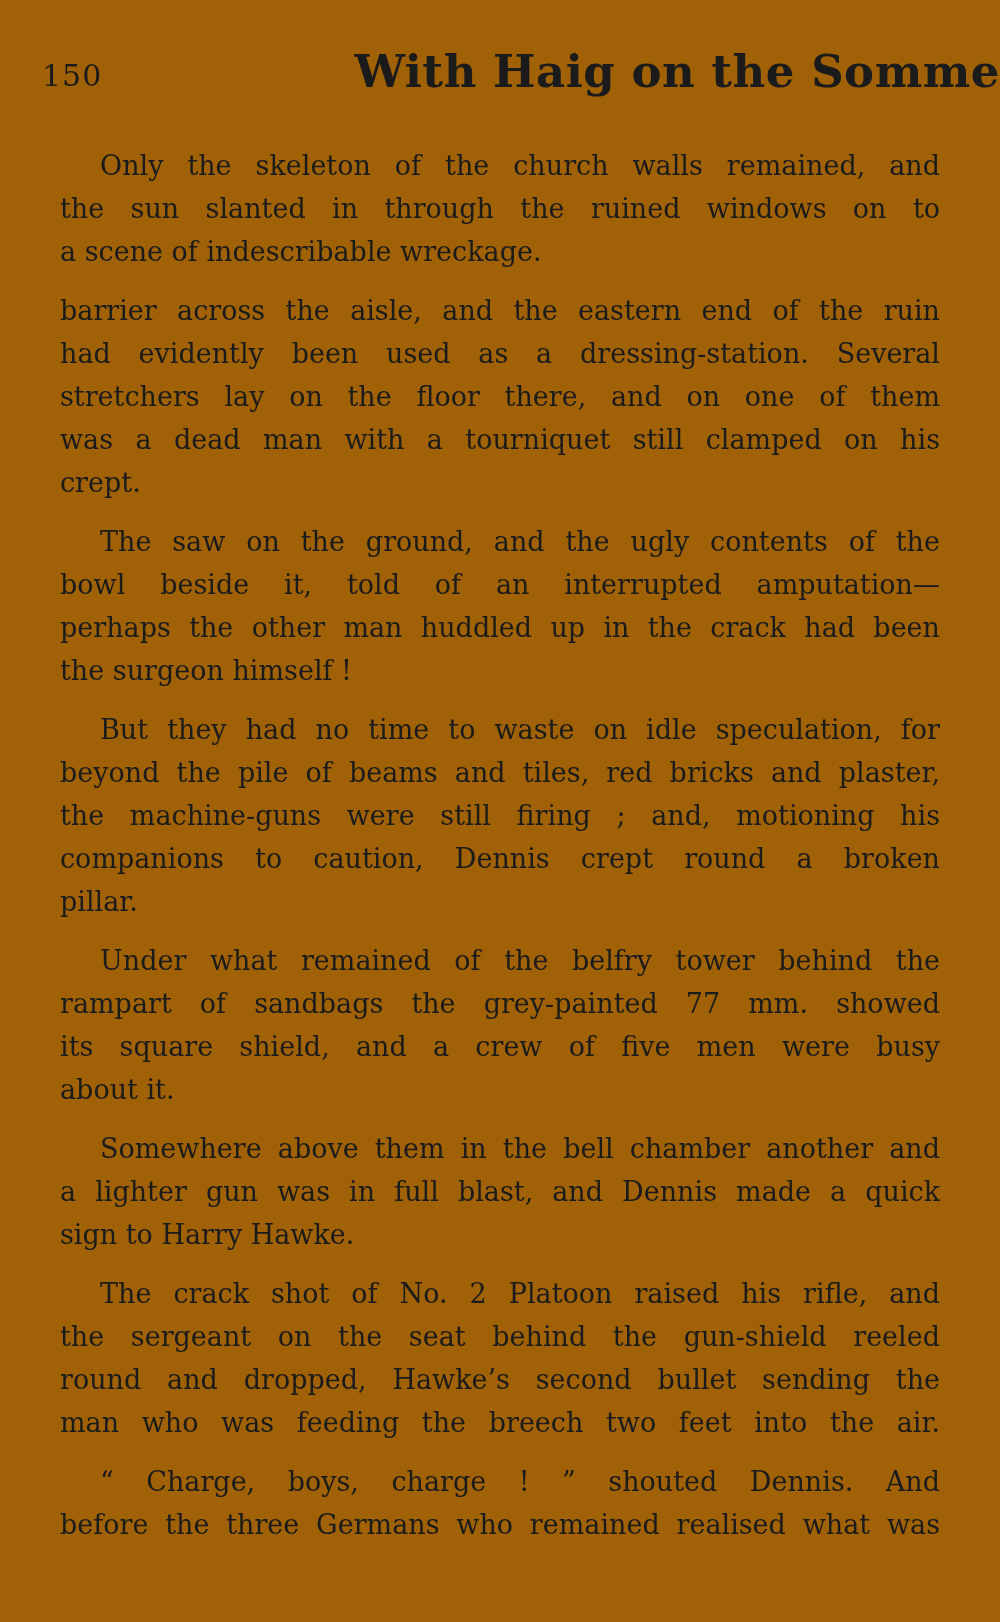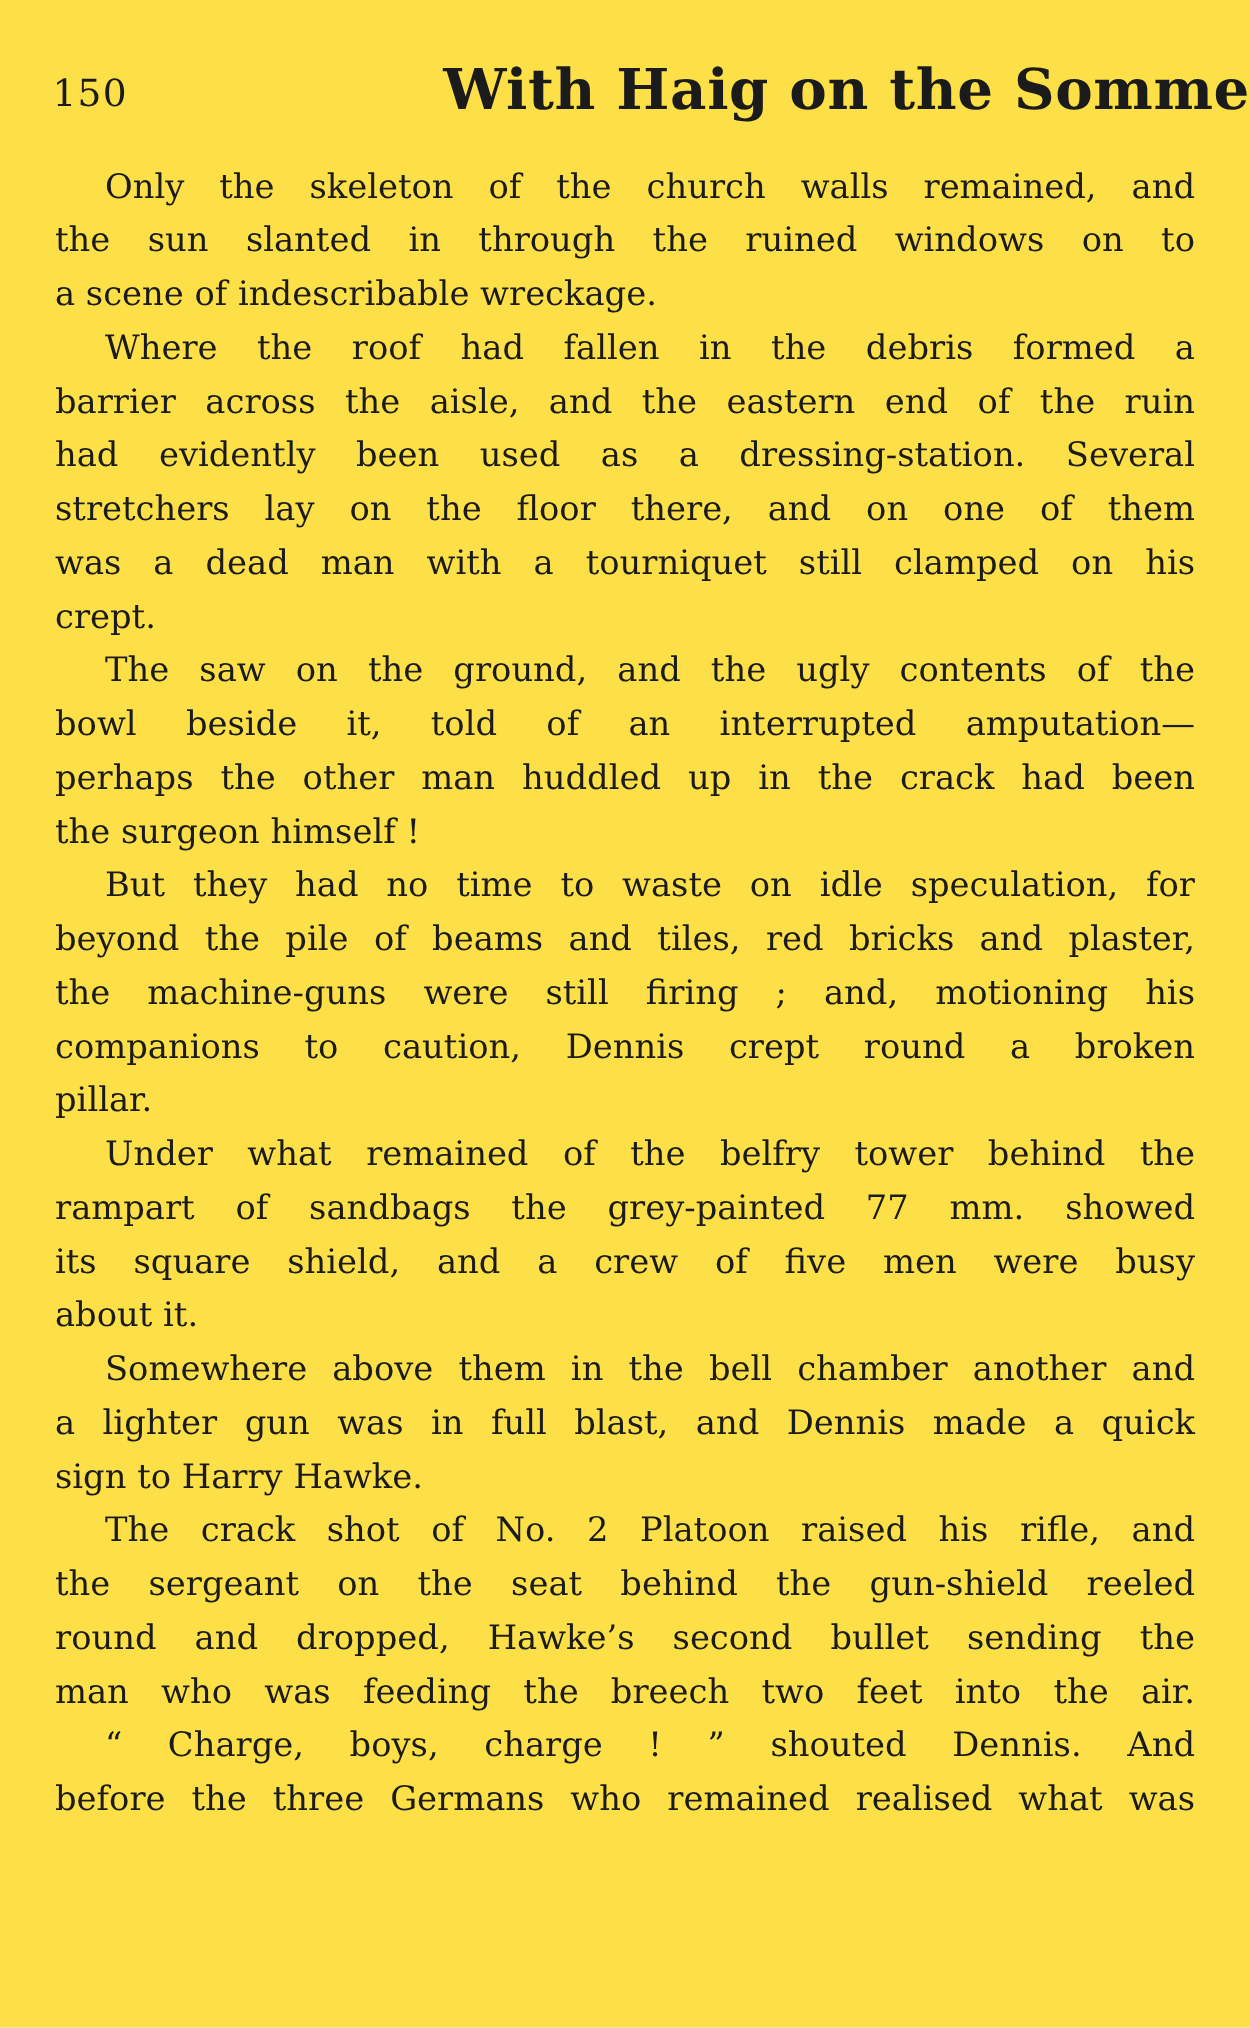--- a/index.html
+++ b/index.html
@@ -5,21 +5,21 @@
   html, body {
     margin: 0;
     padding: 0;
     background: #e9e9e6;
   }
   .page {
     position: relative;
     width: 1000px;
     height: 1622px;
     margin: 0 auto;
-    background: #fde047;
+    background: #a16207;
     color: #1b1b1b;
     overflow: hidden;
     box-sizing: border-box;
   }
   .page-header {
     position: relative;
     padding-top: 44px;
     height: 62px;
   }
   .page-number {
@@ -38,21 +38,21 @@
     font-size: 45px;
     line-height: 56px;
     letter-spacing: 0.5px;
   }
   .page-body {
     padding: 22px 44px 0 44px;
     font-family: "DejaVu Serif", serif;
     font-size: 27px;
   }
   .paragraph {
-    margin: 0;
+    margin: 16px;
   }
   .line {
     line-height: 43px;
     text-align: justify;
     -moz-text-align-last: justify;
     text-align-last: justify;
     white-space: nowrap;
   }
   .line.last {
     -moz-text-align-last: left;
@@ -71,21 +71,20 @@
     <h1 class="page-title">With Haig on the Somme</h1>
   </header>
 
   <main class="page-body">
       <div class="paragraph">
         <div class="line indent">Only the skeleton of the church walls remained, and</div>
         <div class="line">the sun slanted in through the ruined windows on to</div>
         <div class="line last">a scene of indescribable wreckage.</div>
       </div>
       <div class="paragraph">
-        <div class="line indent">Where the roof had fallen in the debris formed a</div>
         <div class="line">barrier across the aisle, and the eastern end of the ruin</div>
         <div class="line">had evidently been used as a dressing-station.  Several</div>
         <div class="line">stretchers lay on the floor there, and on one of them</div>
         <div class="line">was a dead man with a tourniquet still clamped on his</div>
         <div class="line last">crept.</div>
       </div>
       <div class="paragraph">
         <div class="line indent">The saw on the ground, and the ugly contents of the</div>
         <div class="line">bowl beside it, told of an interrupted amputation—</div>
         <div class="line">perhaps the other man huddled up in the crack had been</div>

